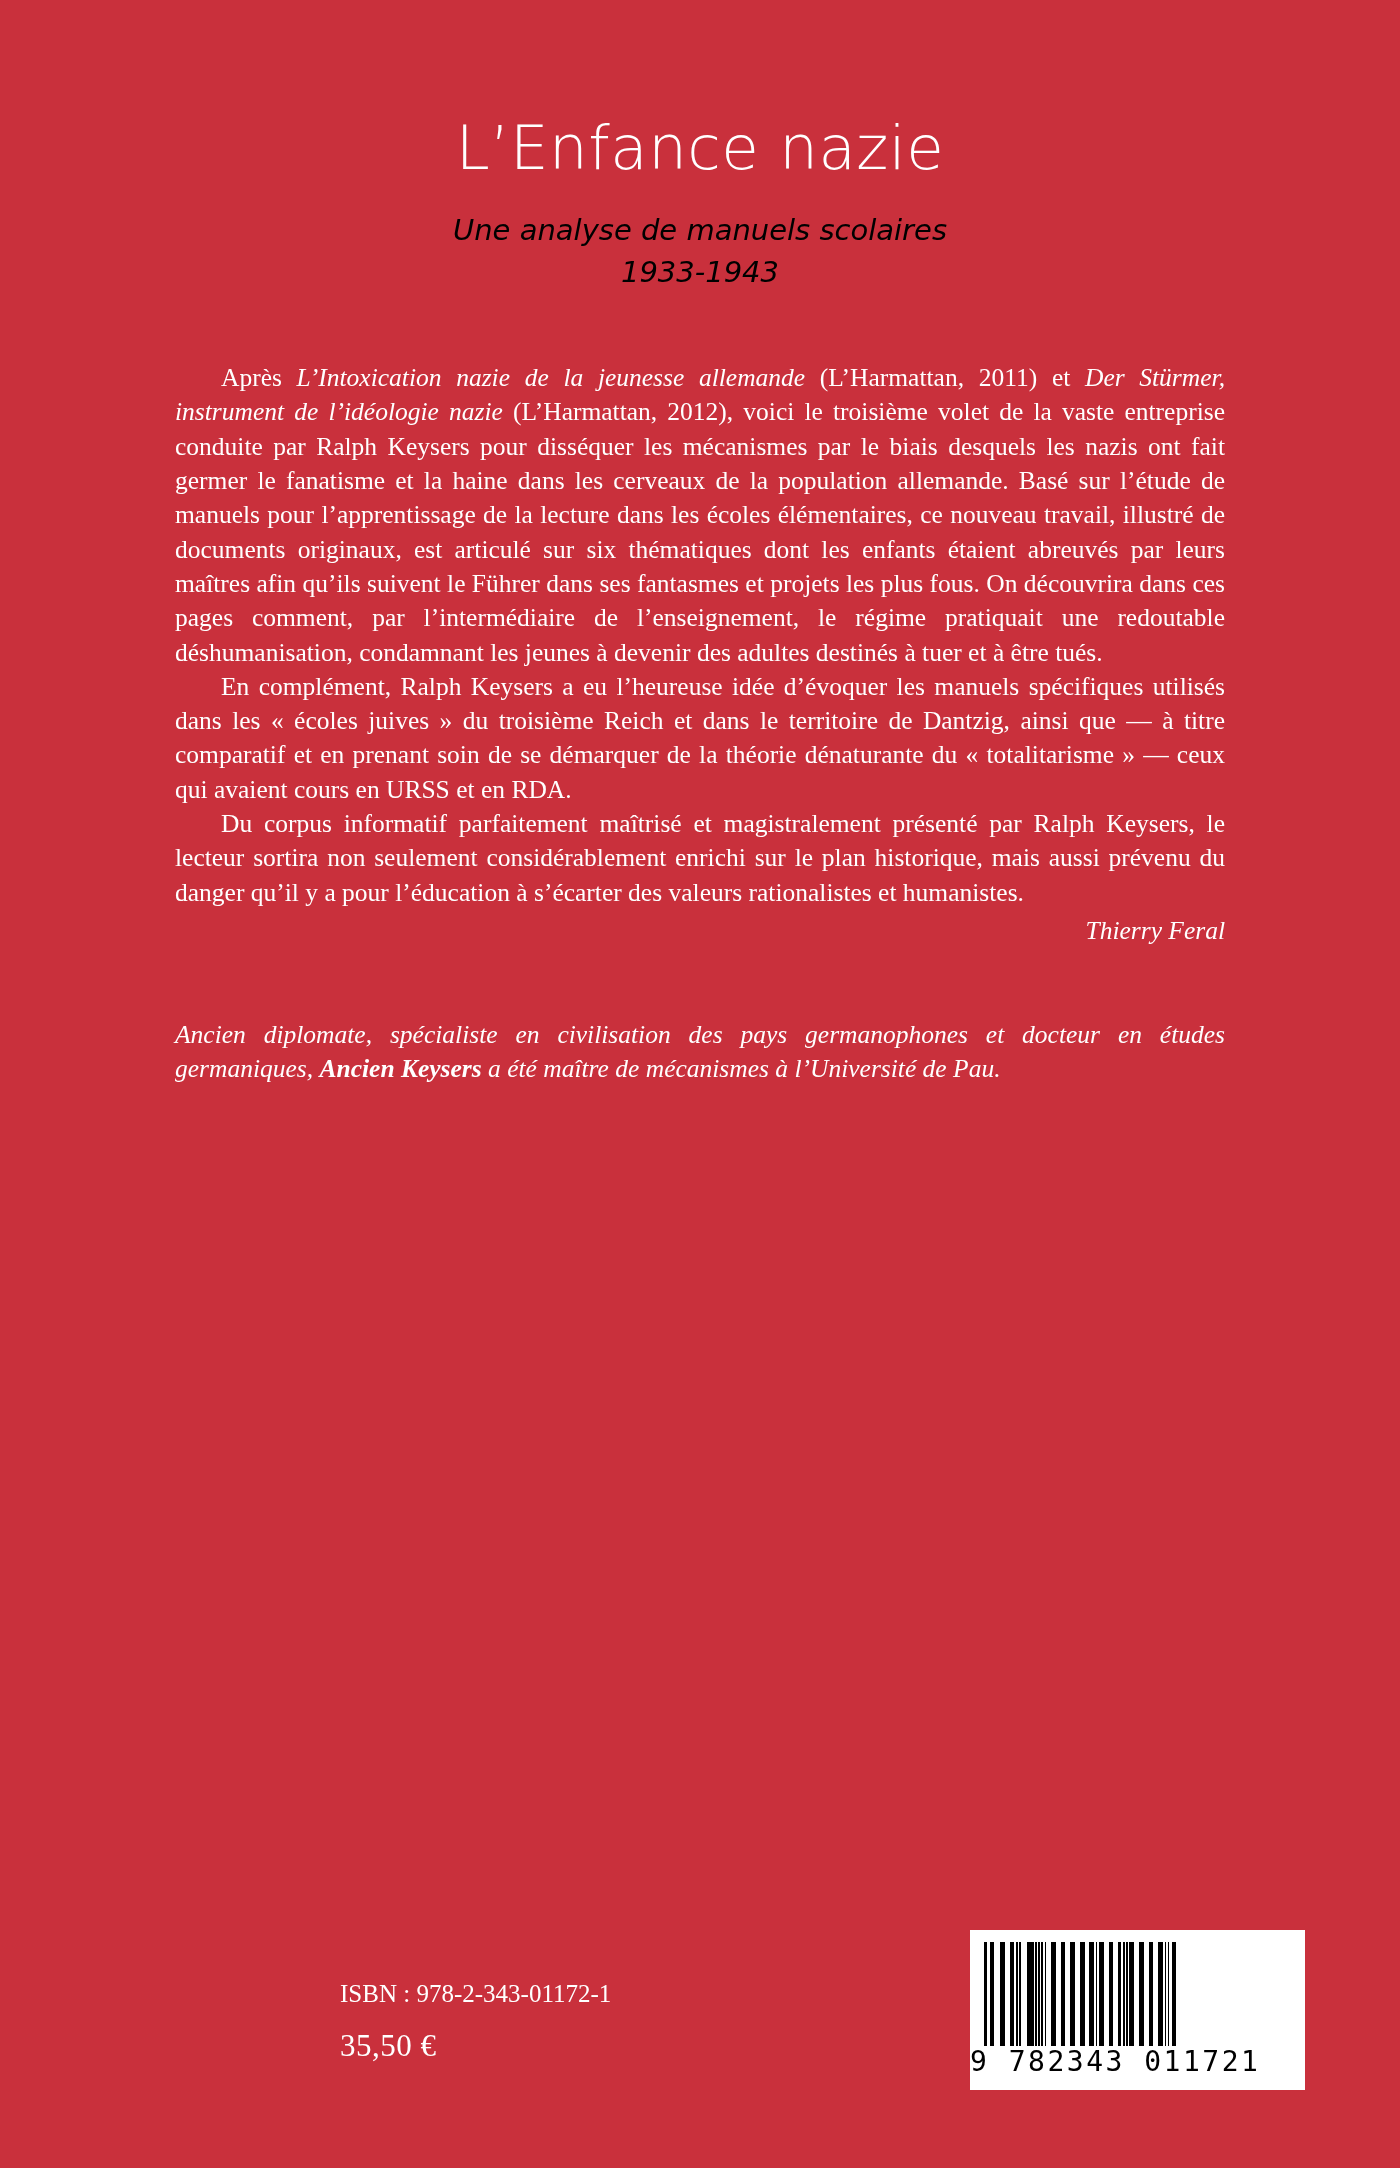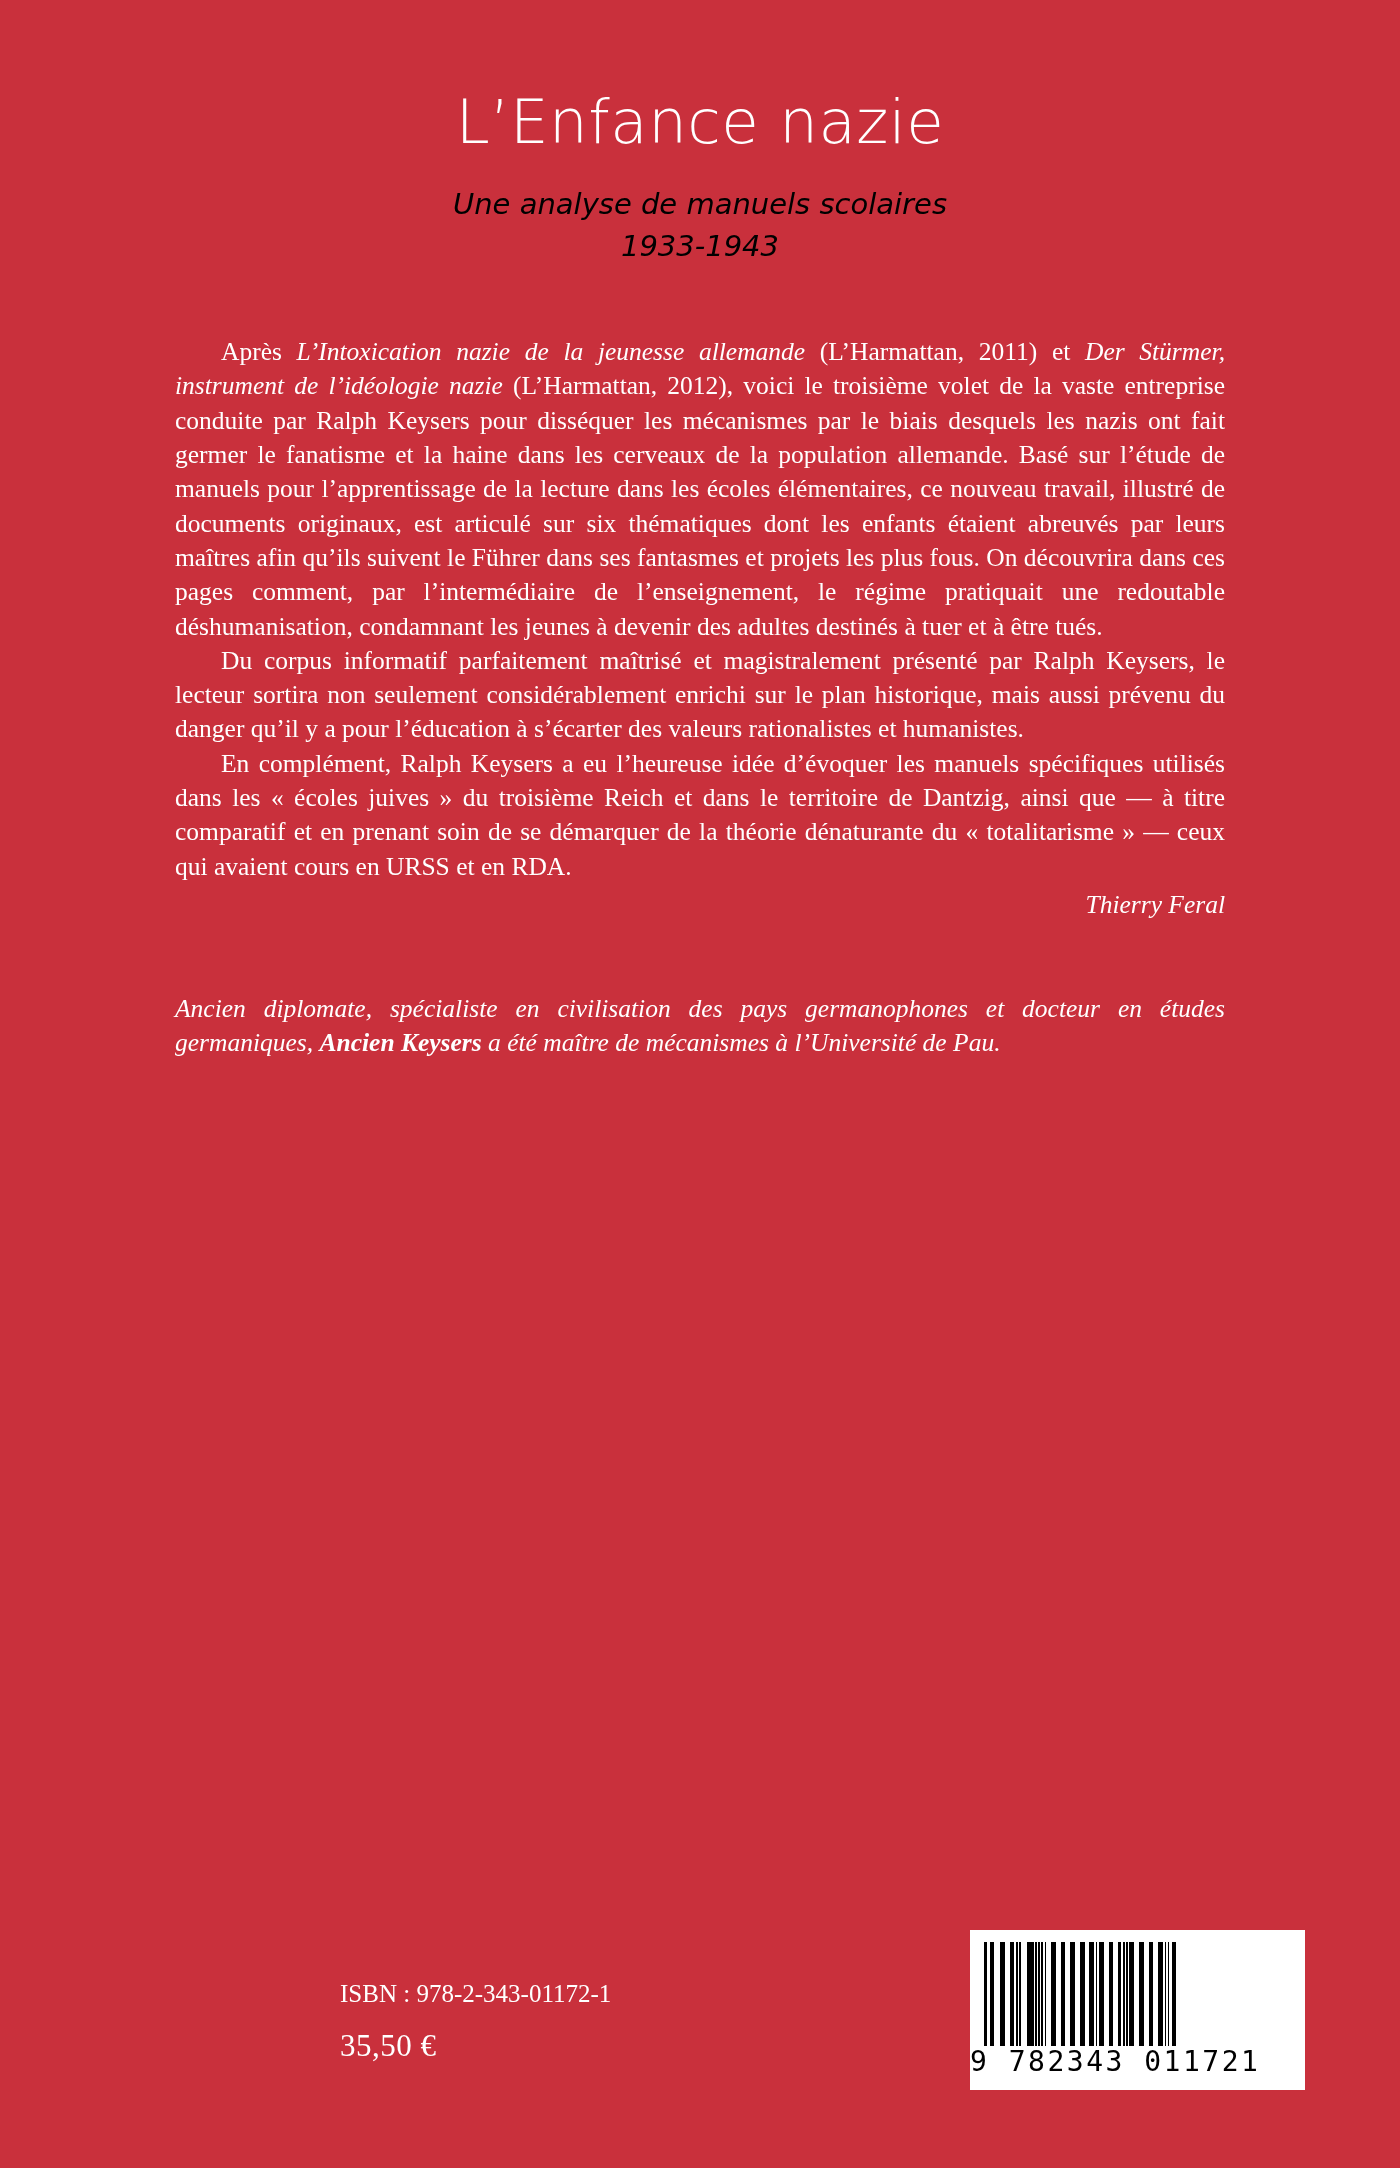--- a/index.html
+++ b/index.html
@@ -15,21 +15,21 @@
     position: relative;
     overflow: hidden;
   }
   .page {
     position: absolute;
     inset: 0;
     padding: 0;
   }
   .title-block {
     text-align: center;
-    padding-top: 88px;
+    padding-top: 114px;
   }
   .book-title {
     font-family: "DejaVu Sans", sans-serif;
     font-weight: 300;
     font-size: 61px;
     letter-spacing: 0.5px;
     line-height: 1.1;
     color: #ffffff;
   }
   .book-subtitle {
@@ -146,22 +146,22 @@
   <div class="title-block">
     <div class="book-title">L’Enfance nazie</div>
     <div class="book-subtitle">
       <span>Une analyse de manuels scolaires</span>
       <span class="line2">1933-1943</span>
     </div>
   </div>
 
   <div class="blurb">
     <p><span>Après </span><em>L’Intoxication nazie de la jeunesse allemande</em><span> (L’Harmattan, 2011) et </span><em>Der Stürmer, instrument de l’idéologie nazie</em><span> (L’Harmattan, 2012), voici le troisième volet de la vaste entreprise conduite par Ralph Keysers pour disséquer les mécanismes par le biais desquels les nazis ont fait germer le fanatisme et la haine dans les cerveaux de la population allemande. Basé sur l’étude de manuels pour l’apprentissage de la lecture dans les écoles élémentaires, ce nouveau travail, illustré de documents originaux, est articulé sur six thématiques dont les enfants étaient abreuvés par leurs maîtres afin qu’ils suivent le Führer dans ses fantasmes et projets les plus fous. On découvrira dans ces pages comment, par l’intermédiaire de l’enseignement, le régime pratiquait une redoutable déshumanisation, condamnant les jeunes à devenir des adultes destinés à tuer et à être tués.</span></p>
+    <p>En complément, Ralph Keysers a eu l’heureuse idée d’évoquer les manuels spécifiques utilisés dans les « écoles juives » du troisième Reich et dans le territoire de Dantzig, ainsi que — à titre comparatif et en prenant soin de se démarquer de la théorie dénaturante du « totalitarisme » — ceux qui avaient cours en URSS et en RDA.</p>
     <p>Du corpus informatif parfaitement maîtrisé et magistralement présenté par Ralph Keysers, le lecteur sortira non seulement considérablement enrichi sur le plan historique, mais aussi prévenu du danger qu’il y a pour l’éducation à s’écarter des valeurs rationalistes et humanistes.</p>
-    <p>En complément, Ralph Keysers a eu l’heureuse idée d’évoquer les manuels spécifiques utilisés dans les « écoles juives » du troisième Reich et dans le territoire de Dantzig, ainsi que — à titre comparatif et en prenant soin de se démarquer de la théorie dénaturante du « totalitarisme » — ceux qui avaient cours en URSS et en RDA.</p>
   </div>
 
   <div class="signature">Thierry Feral</div>
 
   <div class="author-bio">
     <span>Ancien diplomate, spécialiste en civilisation des pays germanophones et docteur en études germaniques, </span><b>Ancien Keysers</b><span> a été maître de mécanismes à l’Université de Pau.</span>
   </div>
 
   <div class="footer">
     <div class="isbn-block">

